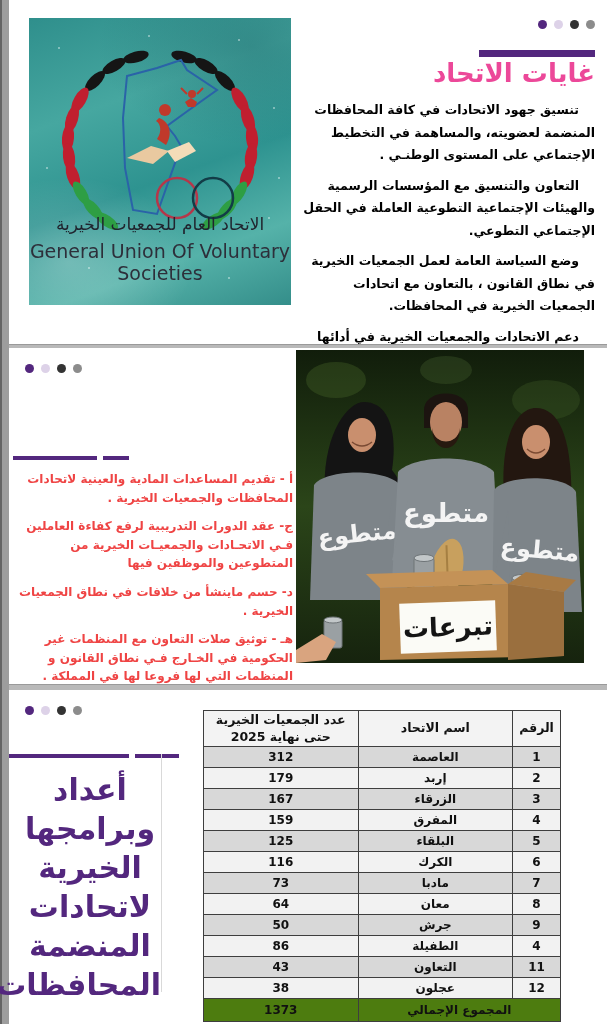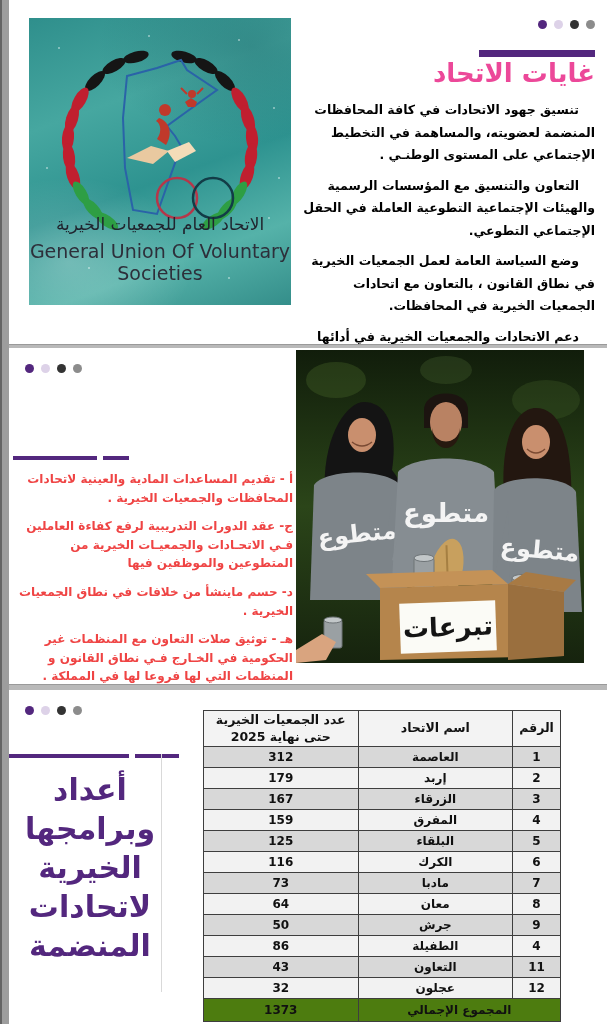--- a/index.html
+++ b/index.html
@@ -291,20 +291,21 @@
   </div>
 
   <div class="faint-line"></div>
 
   <div class="v-title">
     <div>أعداد</div>
     <div>وبرامجها</div>
     <div>الخيرية</div>
     <div>لاتحادات</div>
     <div>المنضمة</div>
+    <div>المحافظات</div>
   </div>
 
   <table class="unions" dir="rtl">
     <thead>
       <tr>
         <th class="col-no">الرقم</th>
         <th class="col-name">اسم الاتحاد</th>
         <th class="col-cnt">عدد الجمعيات الخيرية حتى نهاية 2025</th>
       </tr>
     </thead>
@@ -360,21 +361,21 @@
         <td>86</td>
       </tr>
       <tr class="odd">
         <td>11</td>
         <td>التعاون</td>
         <td>43</td>
       </tr>
       <tr class="even">
         <td>12</td>
         <td>عجلون</td>
-        <td>32</td>
+        <td>38</td>
       </tr>
       <tr class="total">
         <td colspan="2">المجموع الإجمالي</td>
         <td>1373</td>
       </tr>
     </tbody>
   </table>
 </div>
 
 </body></html>

